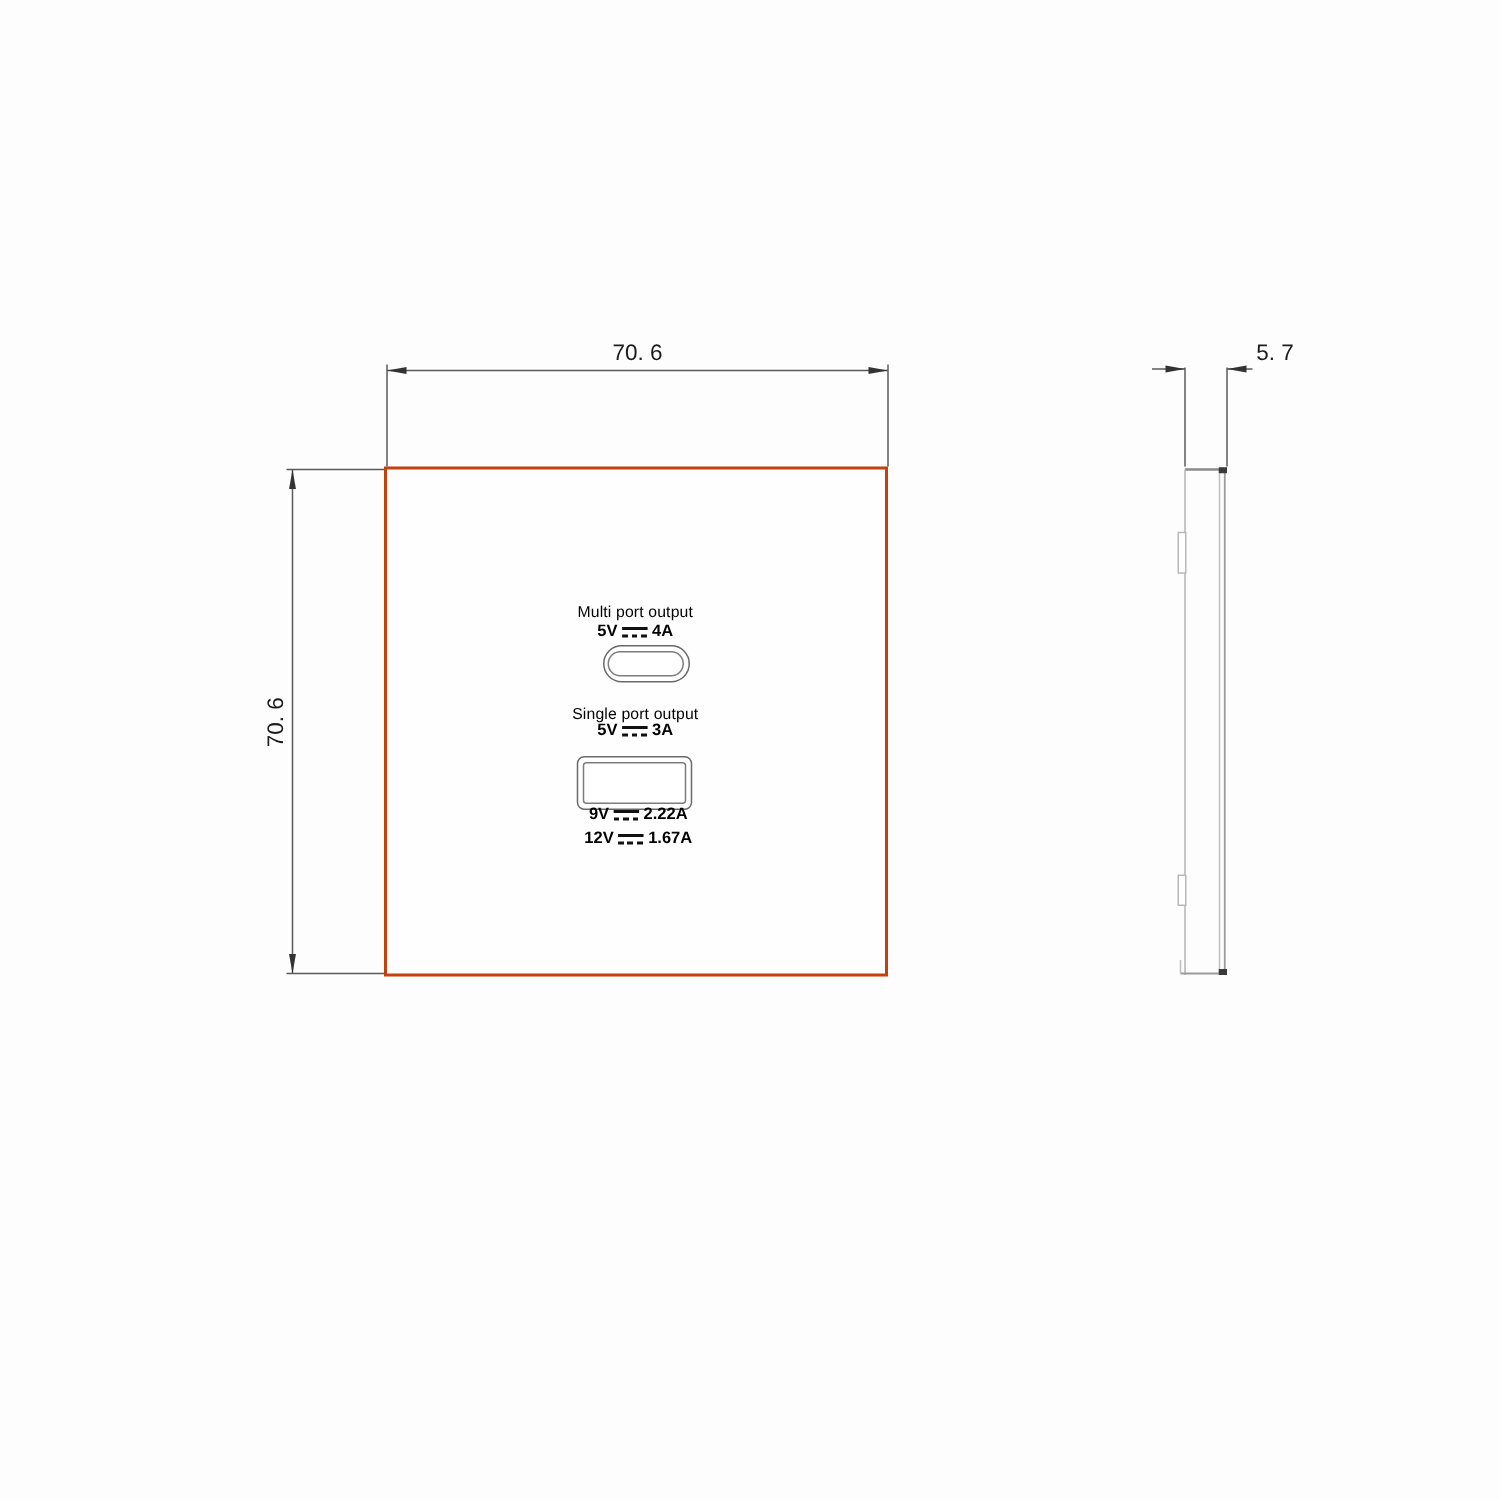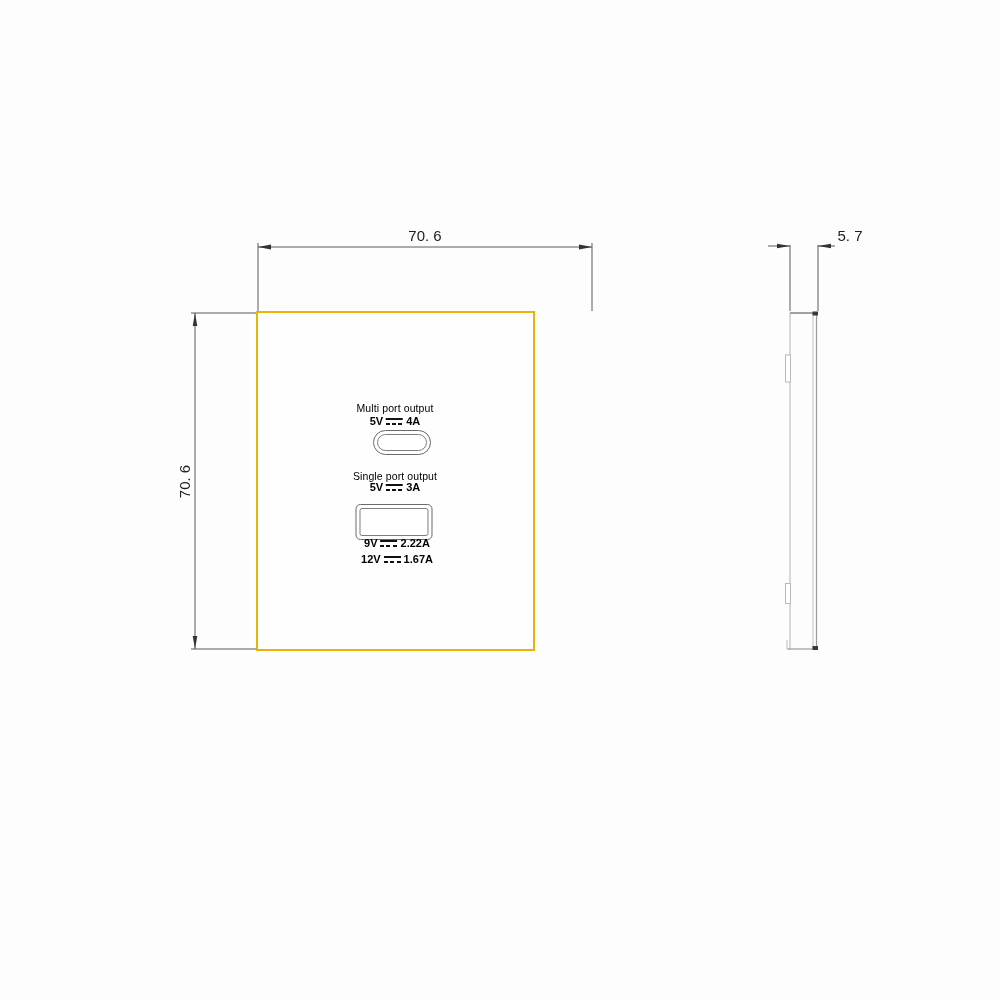--- a/index.html
+++ b/index.html
@@ -1,20 +1,20 @@
 <!DOCTYPE html>
 <html><head>
 <meta charset="utf-8">
 <style>
   html,body{margin:0;padding:0;background:#fff;}
   .canvas{position:relative;width:1000px;height:1000px;background:#fdfdfd;overflow:hidden;
           font-family:"Liberation Sans",sans-serif;}
   
-  .plate{position:absolute;left:255.5px;top:311px;width:279px;height:340px;
-         box-sizing:border-box;border:2px solid #eab308;background:#fefefe;}
+  .plate{position:absolute;left:255.5px;top:311px;width:336px;height:340px;
+         box-sizing:border-box;border:2px solid #c2410c;background:#fefefe;}
   .c-item{position:absolute;left:50%;transform:translateX(-50%);white-space:nowrap;
           color:#000;text-align:center;}
   .p-label{font-size:10.5px;line-height:12px;letter-spacing:0.1px;}
   .p-rating{font-size:11px;line-height:12px;display:flex;align-items:center;font-weight:bold;}
   .p-rating span{font-weight:bold;text-align:right;}
   
   .dc{display:inline-block;width:17px;height:7px;position:relative;margin:0 3px;}
   .dc .bar-solid{position:absolute;left:0;right:0;top:0;height:2px;background:#111;display:block;}
   .dc .bar-dash{position:absolute;left:0;right:0;bottom:0;height:2px;display:block;
        background:repeating-linear-gradient(90deg,#111 0 3.9px,transparent 3.9px 6.3px);}

